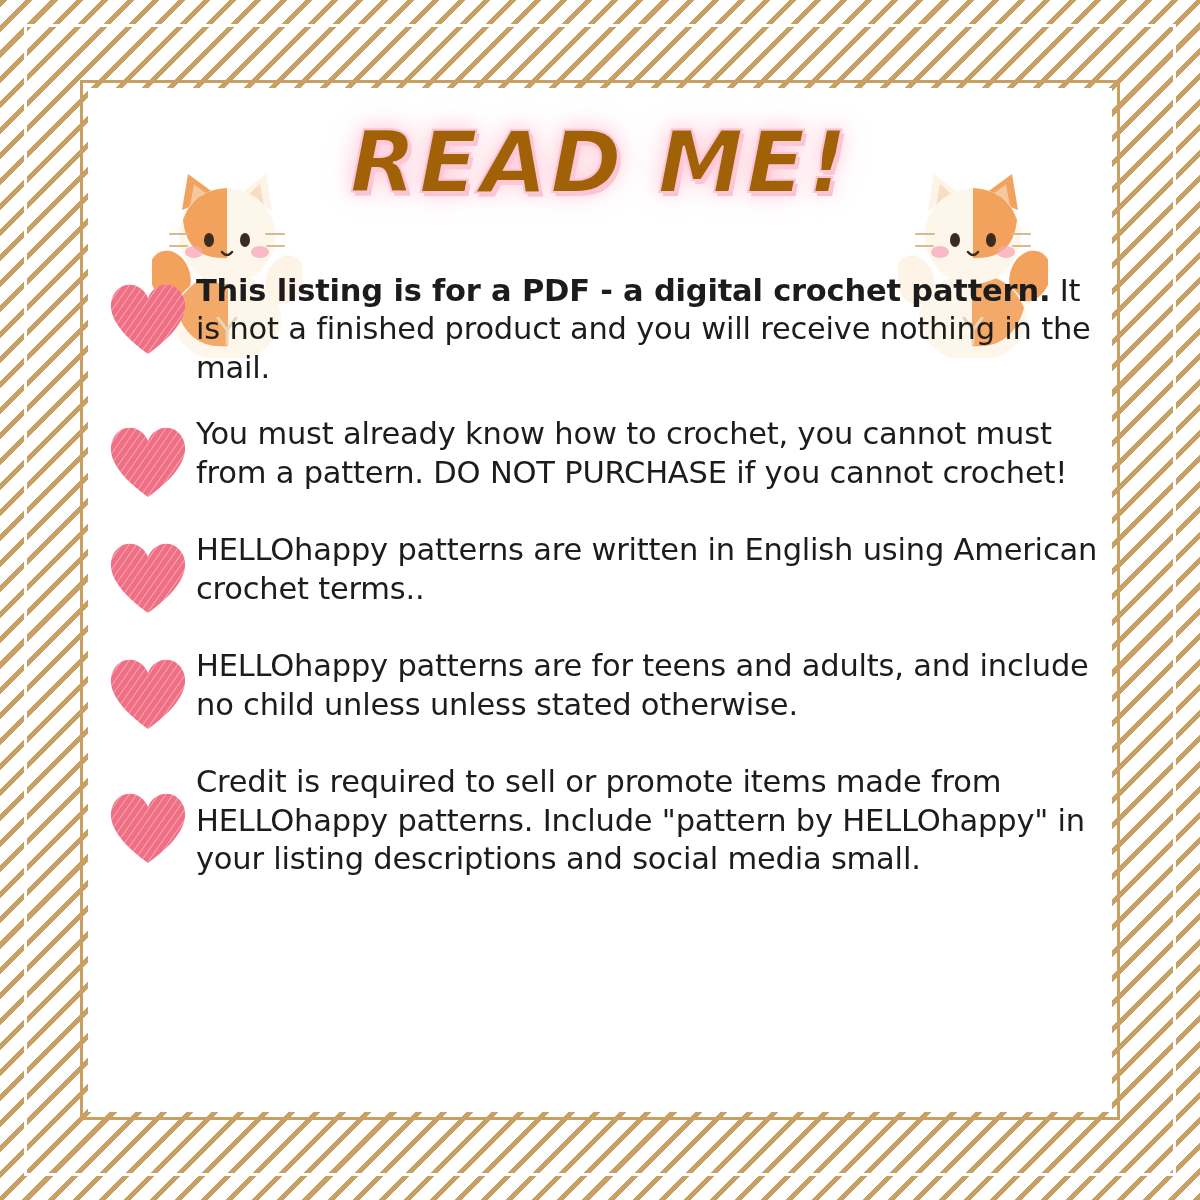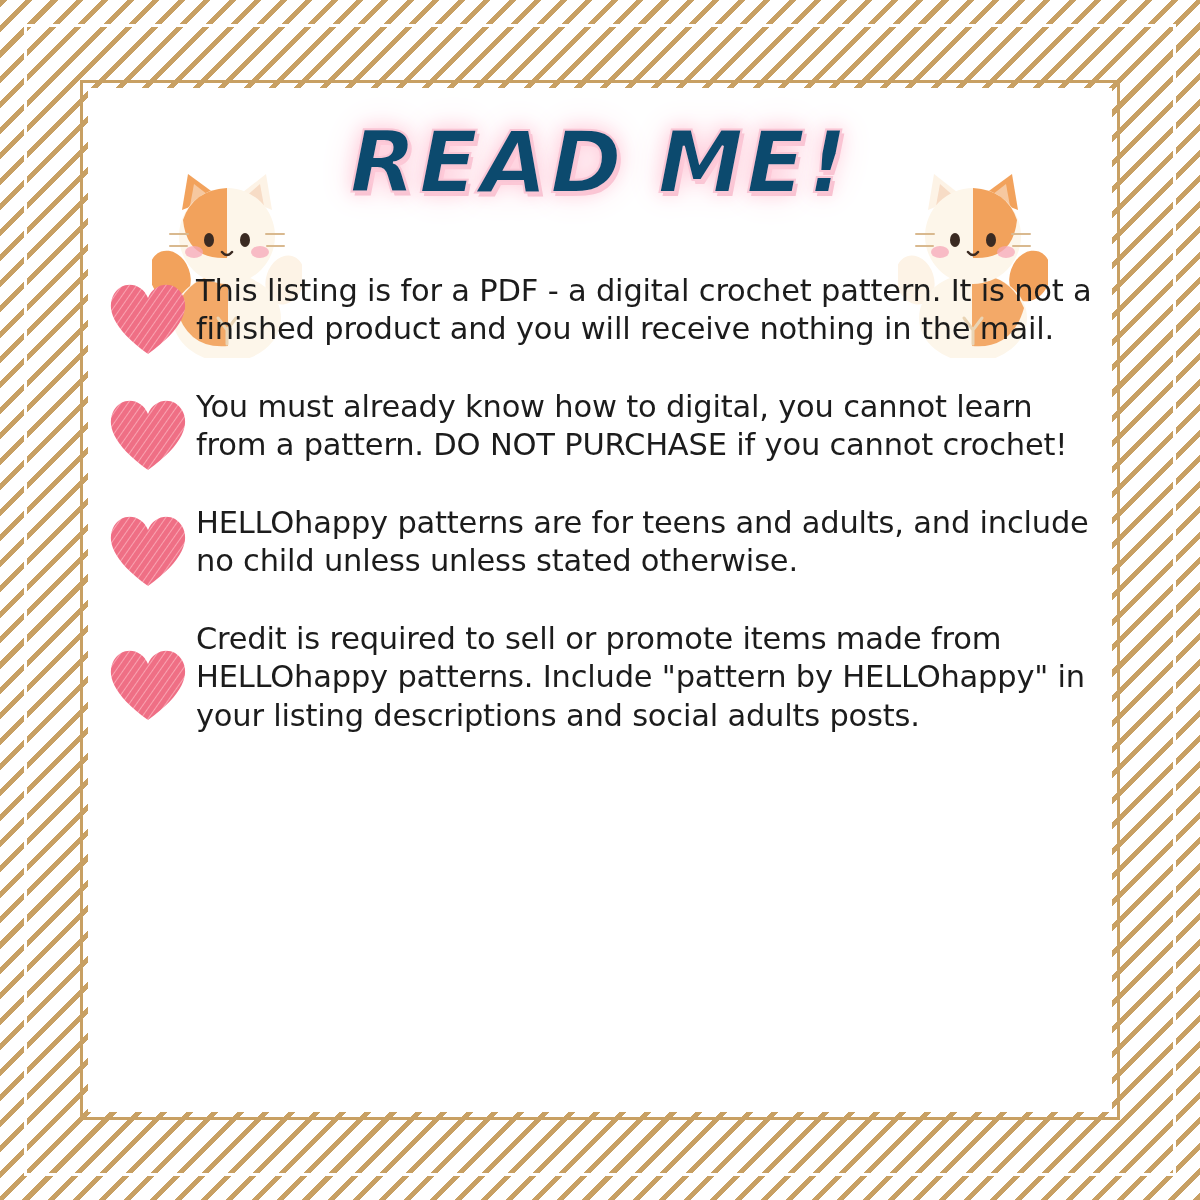--- a/index.html
+++ b/index.html
@@ -71,21 +71,21 @@
     position: absolute;
     left: 0;
     right: 0;
     top: 28px;
     text-align: center;
     font-family: "DejaVu Sans", sans-serif;
     font-weight: bold;
     font-style: italic;
     font-size: 86px;
     letter-spacing: 3px;
-    color: #0c4a6e;
+    color: #a16207;
     text-shadow:
       0 0 18px #ffc9d8,
       0 0 36px #ffd8e3,
       3px 4px 0 #f7bdcd;
     -webkit-text-stroke: 2px #f9c6d5;
     white-space: nowrap;
   }
 
   
   .cat {
@@ -118,21 +118,21 @@
   .item-text {
     flex: 1;
     font-family: "DejaVu Sans", sans-serif;
     font-size: 30.5px;
     line-height: 1.26;
     color: #1c1c1c;
     letter-spacing: -0.2px;
     padding-top: 2px;
   }
   .item-text b {
-    font-weight: normal;
+    font-weight: bold;
   }
   .item-heart-mid .heart { margin-top: 48px; }
   .item-heart-low .heart { margin-top: 22px; }
 </style>
 </head>
 <body>
 
 <div class="frame">
   <div class="frame-stripes"></div>
   <div class="frame-line-outer"></div>
@@ -217,37 +217,45 @@
       </div>
       <div class="item-text"><b>This listing is for a PDF - a digital crochet pattern.</b><span> It is not a finished product and you will receive nothing in the mail.</span></div>
     </div>
 
     <div class="item">
       <div class="heart">
         <svg viewBox="0 0 96 86" width="96" height="86" xmlns="http://www.w3.org/2000/svg">
           <path d="M48 80 C12 54 6 34 14 20 C22 6 42 8 48 24 C54 8 74 6 82 20 C90 34 84 54 48 80 Z" fill="url(#hatch1)"></path>
         </svg>
       </div>
-      <div class="item-text">You must already know how to digital, you cannot learn from a pattern. DO NOT PURCHASE if you cannot crochet!</div>
-    </div>
-
-
+      <div class="item-text">You must already know how to crochet, you cannot must from a pattern. DO NOT PURCHASE if you cannot crochet!</div>
+    </div>
+
+
+    <div class="item">
+      <div class="heart">
+        <svg viewBox="0 0 96 86" width="96" height="86" xmlns="http://www.w3.org/2000/svg">
+          <path d="M48 80 C12 54 6 34 14 20 C22 6 42 8 48 24 C54 8 74 6 82 20 C90 34 84 54 48 80 Z" fill="url(#hatch1)"></path>
+        </svg>
+      </div>
+      <div class="item-text">HELLOhappy patterns are written in English using American crochet terms..</div>
+    </div>
 
     <div class="item">
       <div class="heart">
         <svg viewBox="0 0 96 86" width="96" height="86" xmlns="http://www.w3.org/2000/svg">
           <path d="M48 80 C12 54 6 34 14 20 C22 6 42 8 48 24 C54 8 74 6 82 20 C90 34 84 54 48 80 Z" fill="url(#hatch1)"></path>
         </svg>
       </div>
       <div class="item-text">HELLOhappy patterns are for teens and adults, and include no child unless unless stated otherwise.</div>
     </div>
 
     <div class="item item-heart-low">
       <div class="heart">
         <svg viewBox="0 0 96 86" width="96" height="86" xmlns="http://www.w3.org/2000/svg">
           <path d="M48 80 C12 54 6 34 14 20 C22 6 42 8 48 24 C54 8 74 6 82 20 C90 34 84 54 48 80 Z" fill="url(#hatch1)"></path>
         </svg>
       </div>
-      <div class="item-text">Credit is required to sell or promote items made from HELLOhappy patterns. Include "pattern by HELLOhappy" in your listing descriptions and social adults posts.</div>
+      <div class="item-text">Credit is required to sell or promote items made from HELLOhappy patterns. Include "pattern by HELLOhappy" in your listing descriptions and social media small.</div>
     </div>
 
   </div>
 </div>
 
 </body></html>

